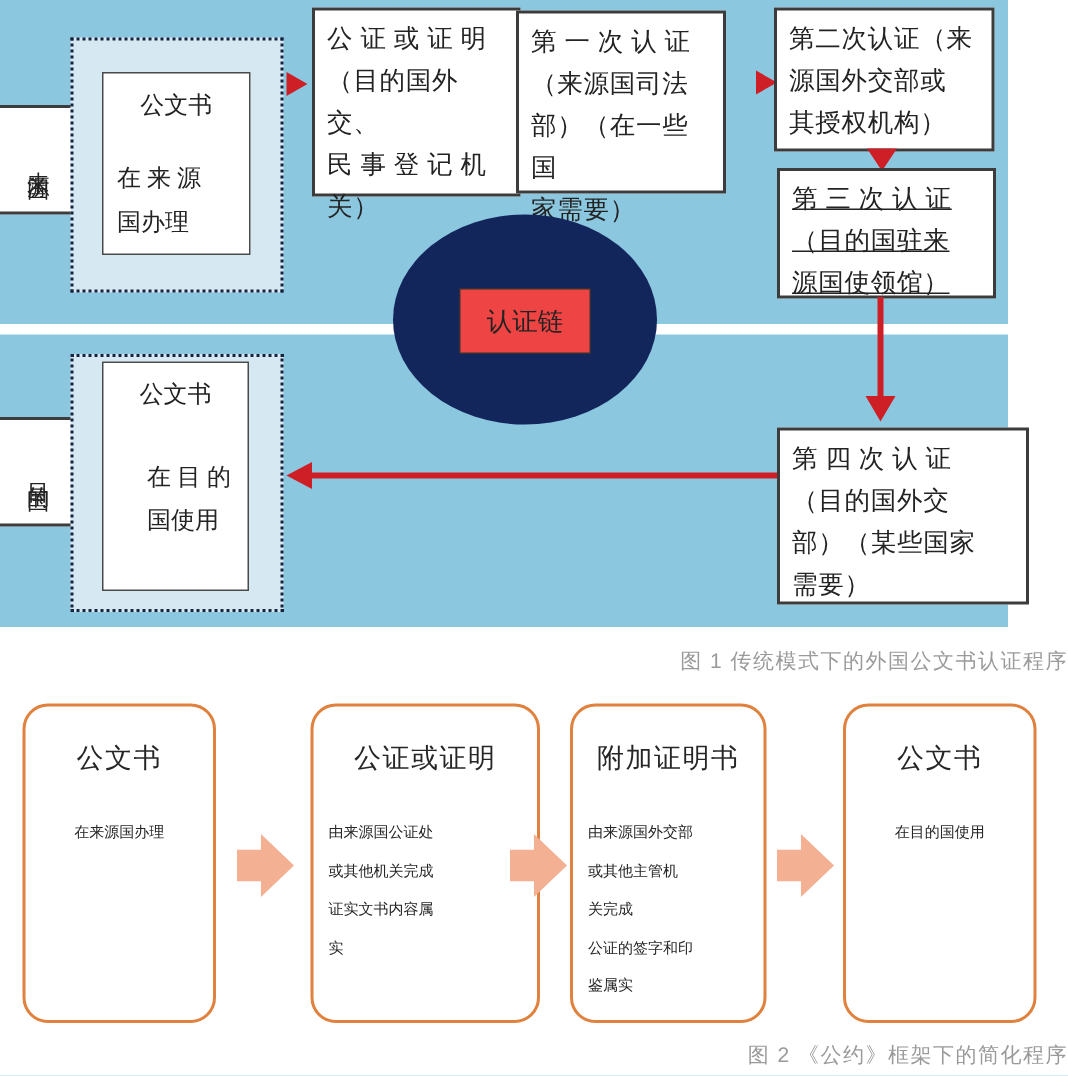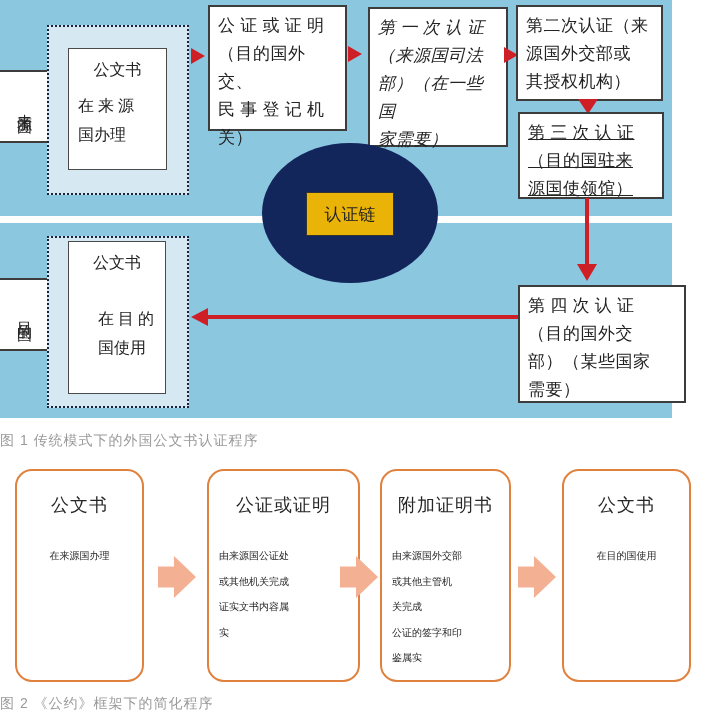--- a/index.html
+++ b/index.html
@@ -24,23 +24,23 @@
   .innerbox .btitle{text-align:center;font-size:16px;padding-top:11px;}
   .innerbox .bbody{font-size:16px;line-height:29px;padding-left:9px;white-space:pre-line;}
   .tri-r{width:0;height:0;border-top:8px solid transparent;border-bottom:8px solid transparent;
          border-left:14px solid var(--red);z-index:2;}
   .tri-d{width:0;height:0;border-left:10px solid transparent;border-right:10px solid transparent;
          border-top:15px solid var(--red);z-index:2;}
   .tri-l{width:0;height:0;border-top:9px solid transparent;border-bottom:9px solid transparent;
          border-right:17px solid var(--red);z-index:2;}
   .rline{background:var(--red);z-index:2;}
   .ellipse{left:262px;top:143px;width:176px;height:140px;border-radius:50%;background:var(--navy);z-index:2;}
-  .chainlabel{left:306px;top:192px;width:88px;height:44px;background:#eab308;border:1.5px solid #333;
+  .chainlabel{left:306px;top:192px;width:88px;height:44px;background:#ef4444;border:1.5px solid #333;
               z-index:3;display:flex;align-items:center;justify-content:center;font-size:17px;}
-  .caption{left:0;width:712px;text-align:left;color:var(--caption-gray);font-size:14px;letter-spacing:1px;z-index:2;}
+  .caption{left:0;width:712px;text-align:right;color:var(--caption-gray);font-size:14px;letter-spacing:1px;z-index:2;}
   
   .step{top:469px;height:213px;background:#fff;border:2px solid var(--orange-border);
         border-radius:17px;z-index:2;color:#262626;}
   .step .stitle{text-align:center;font-size:18px;padding-top:22px;letter-spacing:1px;}
   .step .sbody{font-size:10px;line-height:25.5px;margin-top:26px;white-space:pre-line;padding:0 10px;}
   .step .sbody.centered{text-align:center;padding:0 4px;}
   .blockarrow{top:556px;width:38px;height:42px;background:var(--arrow-peach);z-index:2;
               clip-path:polygon(0% 25%,42% 25%,42% 0%,100% 50%,42% 100%,42% 75%,0% 75%);}
 </style>
 </head>
@@ -49,34 +49,34 @@
 <div class="page">
 
   <div class="abs fig1">
     <div class="abs divider"></div>
 
     <div class="abs vlabel serif" style="left:0;top:70px;width:50px;height:73px;">来源国</div>
 
     <div class="abs dotted" style="left:47px;top:25px;width:142px;height:170px;"></div>
     <div class="abs innerbox serif" style="left:68px;top:48px;width:99px;height:122px;">
       <div class="btitle">公文书</div>
-      <div class="bbody" style="margin-top:10px;">在 来 源
+      <div class="bbody" style="margin-top:24px;">在 来 源
 国办理</div>
     </div>
 
     <div class="abs tri-r" style="left:191px;top:48px;"></div>
 
     <div class="abs wbox flowbox serif" style="left:208px;top:5px;width:139px;height:126px;">公 证 或 证 明
 （目的国外交、
 民 事 登 记 机
 关）</div>
 
     <div class="abs tri-r" style="left:348px;top:46px;"></div>
 
-    <div class="abs wbox flowbox serif" style="left:368px;top:7px;width:140px;height:140px;font-style:italic;">第 一 次 认 证
+    <div class="abs wbox flowbox serif" style="left:344px;top:7px;width:140px;height:122px;">第 一 次 认 证
 （来源国司法
 部）（在一些国
 家需要）</div>
 
     <div class="abs tri-r" style="left:504px;top:47px;"></div>
 
     <div class="abs wbox flowbox serif" style="left:516px;top:5px;width:147px;height:96px;">第二次认证（来
 源国外交部或
 其授权机构）</div>
 

